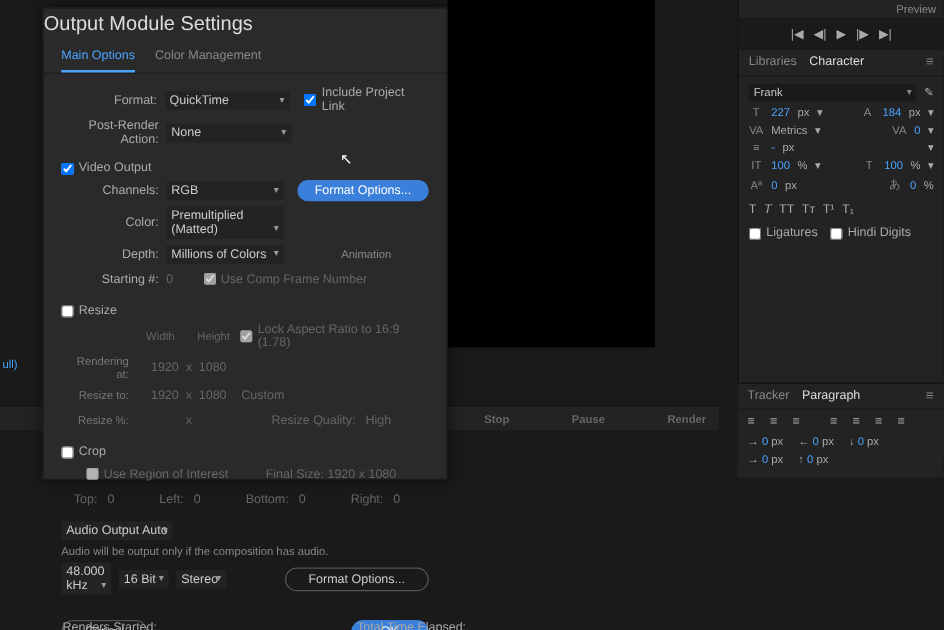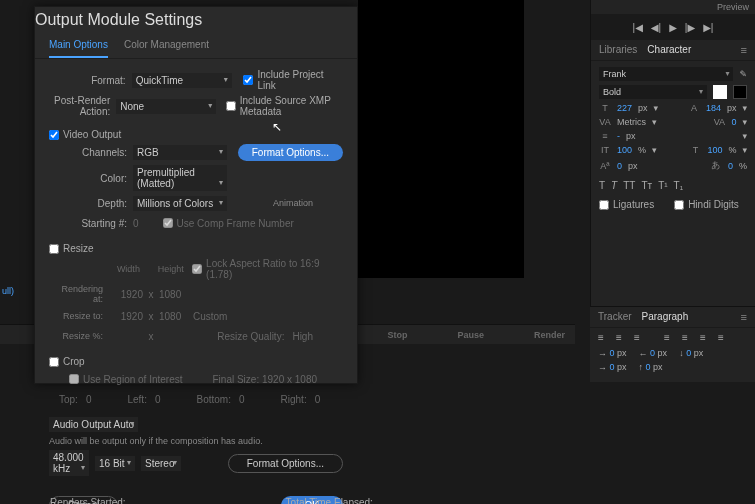--- a/index.html
+++ b/index.html
@@ -41,21 +41,21 @@
 .char-row { display: flex; align-items: center; gap: 6px; margin-bottom: 4px; font-size: 9px; color: #aaa; }
 .char-sel { flex: 1; background: #1a1a1a; padding: 2px 4px; position: relative; color: #ccc; }
 .char-sel::after { content: "▾"; position: absolute; right: 4px; font-size: 8px; color: #888; }
 .char-val { color: #4aa3ff; }
 .swatch { width: 14px; height: 14px; }
 .swatch.w { background: #fff; }
 .swatch.b { background: #000; border: 1px solid #444; }
 .ico { width: 12px; display: inline-block; text-align: center; color: #888; font-size: 9px; }
 .type-row { display: flex; gap: 6px; padding: 4px 0; color: #aaa; font-size: 10px; }
 .type-btn { cursor: pointer; }
-.check-row { display: flex; gap: 20px; font-size: 9px; color: #aaa; margin-top: 4px; }
+.check-row { display: flex; gap: 10px; font-size: 9px; color: #aaa; margin-top: 4px; }
 
 .para-panel { position: absolute; right: 0; top: 306px; width: 165px; background: #232323; border-top: 1px solid #111; padding-bottom: 8px; }
 .align-row { display: flex; gap: 6px; padding: 4px 8px; color: #aaa; }
 .align-btn { width: 12px; height: 10px; cursor: pointer; color: #aaa; font-size: 10px; }
 .para-vals { padding: 2px 8px; font-size: 9px; color: #aaa; display: flex; gap: 12px; flex-wrap: wrap; }
 .para-vals span.cv { color: #4aa3ff; }
 
 
 .render-bar { position: absolute; left: 0; top: 324px; width: 575px; height: 20px; background: #232323; border-top: 1px solid #111; display: flex; align-items: center; padding: 0 10px; color: #777; font-size: 9px; gap: 50px; }
 .render-bar .rb { color: #666; font-weight: bold; }
@@ -99,24 +99,20 @@
       <div style="width:12px"></div>
       <label class="chk">
           <input type="checkbox" checked="" style="">
           <span>Include Project Link</span>
         </label>
     </div>
     <div class="row">
       <span class="lbl">Post-Render Action:</span>
       <div class="sel">None</div>
       <div style="width:12px"></div>
-      <label class="chk">
-          <input type="checkbox" style="">
-          <span>Include Source XMP Metadata</span>
-        </label>
     </div>
 
     <div class="section-head">
       <label class="chk">
           <input type="checkbox" checked="" style="">
           <span>Video Output</span>
         </label>
     </div>
     <div class="row">
       <span class="lbl">Channels:</span>
@@ -247,25 +243,20 @@
     <span class="t active">Character</span>
     <span style="flex:1"></span>
     <span class="menu-icon">≡</span>
   </div>
   <div class="char-body">
     <div class="char-row">
       <div class="char-sel">Frank</div>
       <span>✎</span>
     </div>
     <div class="char-row">
-      <div class="char-sel">Bold</div>
-      <div class="swatch w"></div>
-      <div class="swatch b"></div>
-    </div>
-    <div class="char-row">
       <span class="ico">T</span>
       <span class="char-val">227</span>
       <span>px</span>
         <span>▾</span>
       <span style="flex:1"></span>
       <span class="ico">A</span>
       <span class="char-val">184</span>
       <span>px</span>
         <span>▾</span>
     </div>

